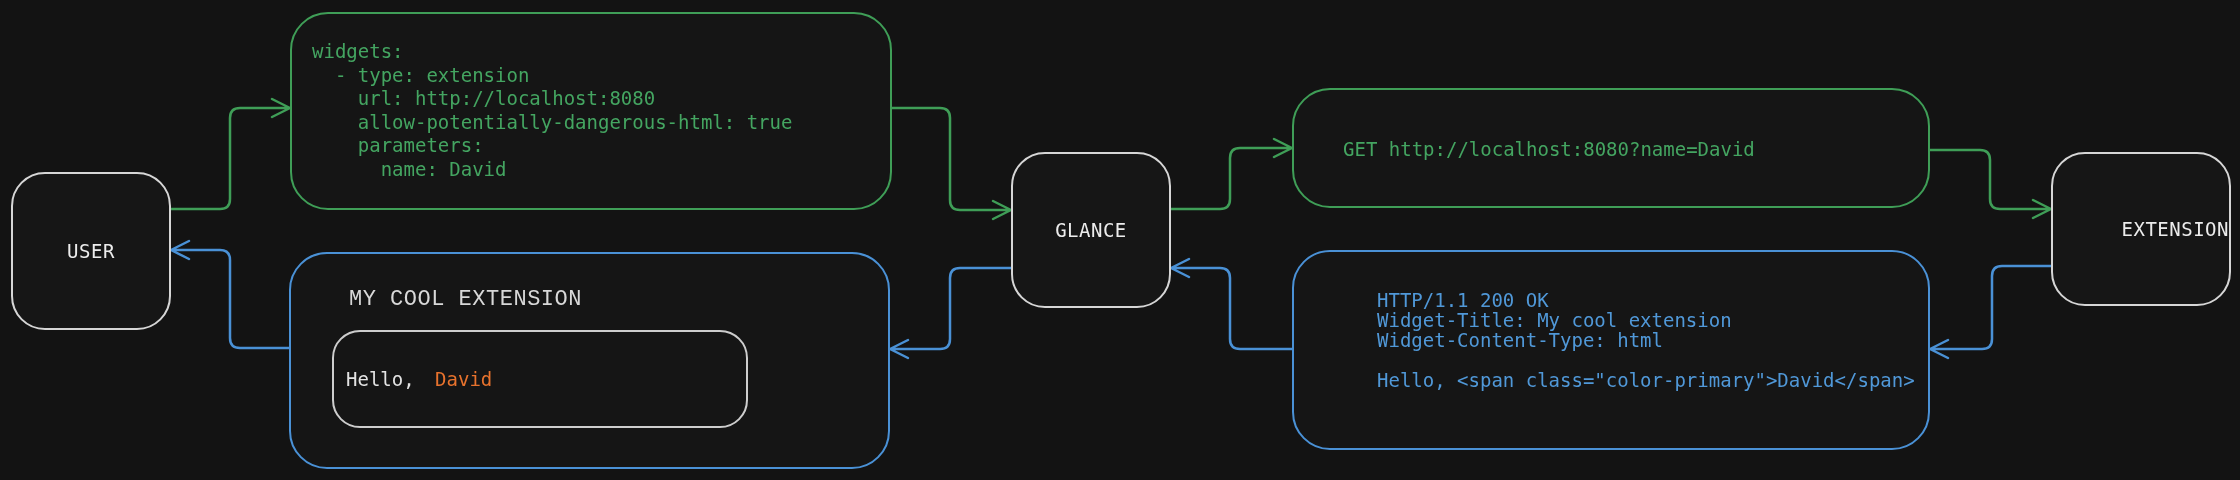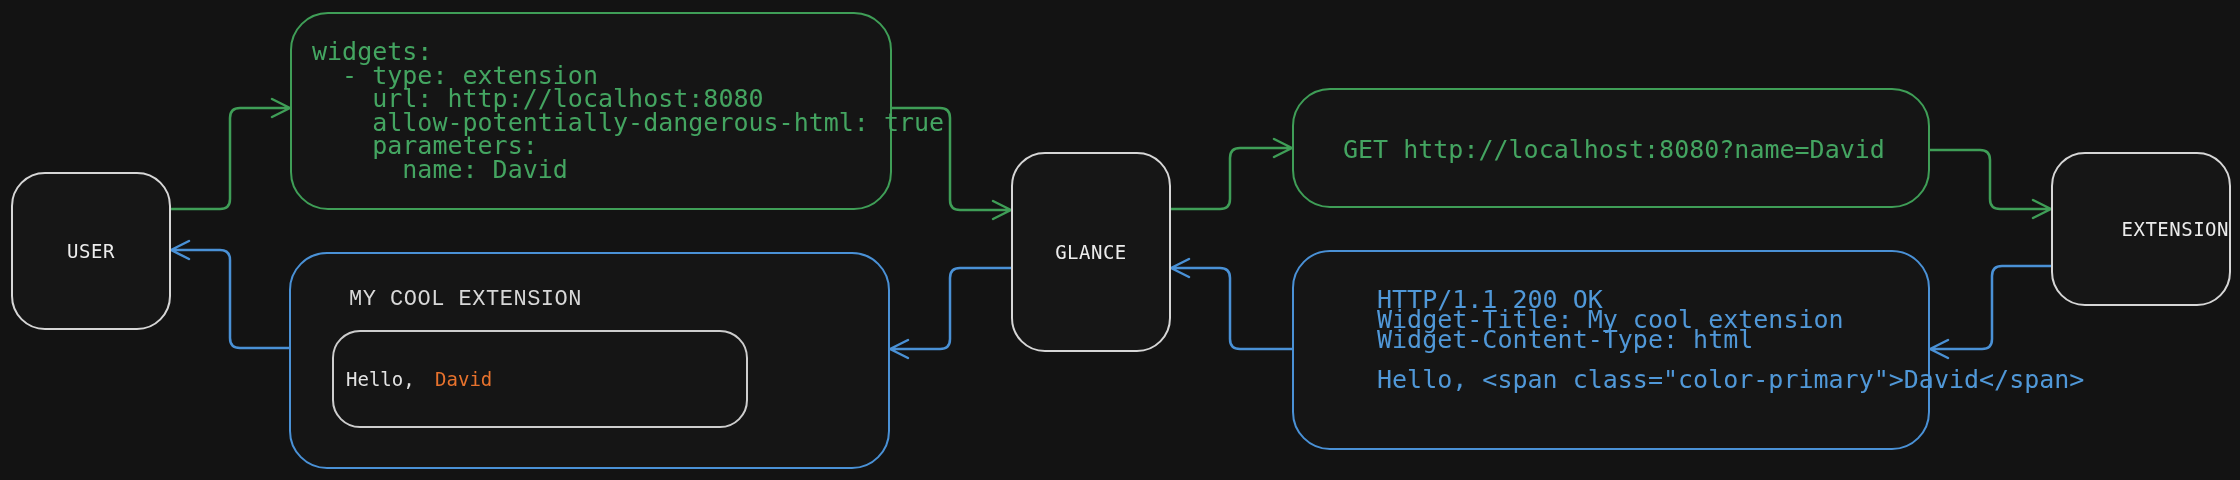--- a/index.html
+++ b/index.html
@@ -34,27 +34,27 @@
     position: absolute;
     border-radius: 38px;
     background: #151515;
     box-sizing: border-box;
   }
   .codebox.green { border: 2.5px solid #3f9e57; }
   .codebox.blue  { border: 2.5px solid #4a91d6; }
   .code {
     position: absolute;
     white-space: pre;
-    font-size: 25px;
+    font-size: 19px;
     font-weight: 500;
   }
   .code.green { color: #44a561; line-height: 23.5px; }
   .code.blue  { color: #5098d8; line-height: 20px; margin-left: 34px; }
   #user-node      { left: 11px;   top: 152px; width: 160px; height: 158px; margin-top: 20px; }
-  #glance-node    { left: 1011px; top: 152px; width: 160px; height: 200px; }
+  #glance-node    { left: 1011px; top: 152px; width: 160px; height: 156px; }
   #extension-node { left: 2051px; top: 152px; width: 180px; height: 154px; justify-content: flex-end; }
   #config-box   { left: 290px;  top: 12px;  width: 602px; height: 198px; }
   #request-box  { left: 1292px; top: 88px;  width: 638px; height: 120px; }
   #widget-box   { left: 289px;  top: 252px; width: 601px; height: 217px; }
   #response-box { left: 1292px; top: 250px; width: 638px; height: 200px; }
   #config-code   { left: 312px;  top: 40px; }
   #request-code  { left: 1343px; top: 138px; }
   #response-code { left: 1343px; top: 290px; }
   #widget-title {
     position: absolute;

